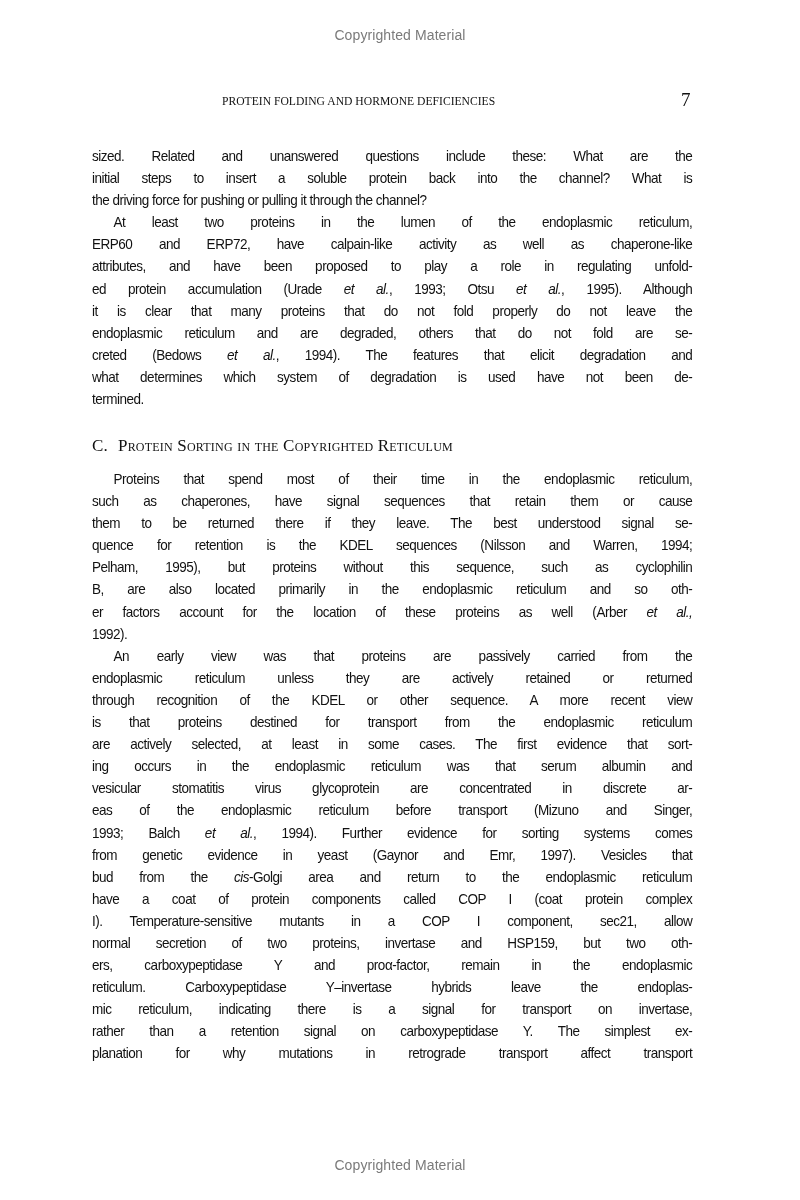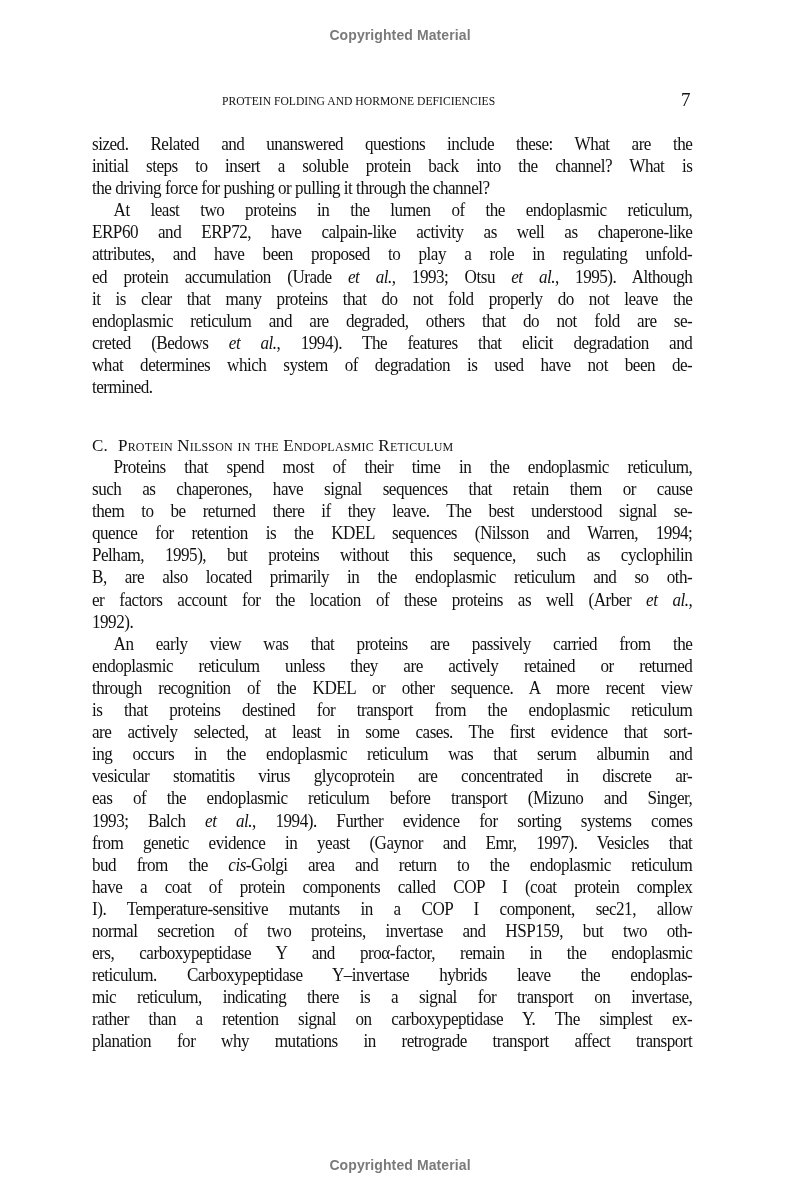--- a/index.html
+++ b/index.html
@@ -1,36 +1,37 @@
 <!DOCTYPE html>
 <html><head>
 <meta charset="utf-8">
 <style>
   html, body { margin: 0; padding: 0; background: #ffffff; }
   body { width: 800px; height: 1200px; position: relative; overflow: hidden; }
   .watermark {
     position: absolute; left: 0; width: 800px; text-align: center;
-    font-family: "Liberation Sans", sans-serif; font-weight: bold;
+    font-family: "Liberation Sans", sans-serif; font-weight: normal;
     font-size: 14px; color: #7a7a7a; letter-spacing: 0.1px;
   }
   .wm-top { top: 27px; }
   .wm-bottom { top: 1157px; }
   .running-head {
     position: absolute; top: 94px; left: 222px;
     font-family: "Liberation Serif", serif; font-size: 12.5px; color: #111;
     letter-spacing: 0px; transform: scaleX(0.93); transform-origin: left;
   }
   .page-number {
     position: absolute; top: 89px; left: 681px;
     font-family: "Liberation Serif", serif; font-size: 19px; color: #111;
   }
   .body-text {
     position: absolute; left: 92px; width: 601px;
-    font-family: Liberation Serif, serif; font-size: 19px; color: #111;
+    font-family: Liberation Sans, sans-serif; font-size: 15px; color: #111;
     line-height: 22.1px;
+    margin-top: 12px;
   }
   .line {
     display: block; height: 22.1px; white-space: nowrap;
     text-align: justify; text-align-last: justify;
     letter-spacing: -0.55px; word-spacing: 0px;
     transform: scaleX(0.9); transform-origin: left; width: 667px;
   }
   .line.last { text-align-last: left; }
   .line.indent { padding-left: 24px; width: 643px; }
   .heading {
@@ -58,21 +59,21 @@
     <span class="line"><span>attributes, and have been proposed to play a role in regulating unfold-</span></span>
     <span class="line"><span>ed protein accumulation (Urade </span><em>et al.</em><span>, 1993; Otsu </span><em>et al.</em><span>, 1995). Although</span></span>
     <span class="line"><span>it is clear that many proteins that do not fold properly do not leave the</span></span>
     <span class="line"><span>endoplasmic reticulum and are degraded, others that do not fold are se-</span></span>
     <span class="line"><span>creted (Bedows </span><em>et al.</em><span>, 1994). The features that elicit degradation and</span></span>
     <span class="line"><span>what determines which system of degradation is used have not been de-</span></span>
     <span class="line last"><span>termined.</span></span>
   </div>
 
 <div class="heading">
-  <span class="num">C.</span><span>Protein Nilsson in the Endoplasmic Reticulum</span>
+  <span class="num">C.</span><span>Protein Sorting in the Copyrighted Reticulum</span>
 </div>
 
 <div class="body-text" id="block2" style="top:456px;">
     <span class="line indent"><span>Proteins that spend most of their time in the endoplasmic reticulum,</span></span>
     <span class="line"><span>such as chaperones, have signal sequences that retain them or cause</span></span>
     <span class="line"><span>them to be returned there if they leave. The best understood signal se-</span></span>
     <span class="line"><span>quence for retention is the KDEL sequences (Nilsson and Warren, 1994;</span></span>
     <span class="line"><span>Pelham, 1995), but proteins without this sequence, such as cyclophilin</span></span>
     <span class="line"><span>B, are also located primarily in the endoplasmic reticulum and so oth-</span></span>
     <span class="line"><span>er factors account for the location of these proteins as well (Arber </span><em>et al.,</em></span>

